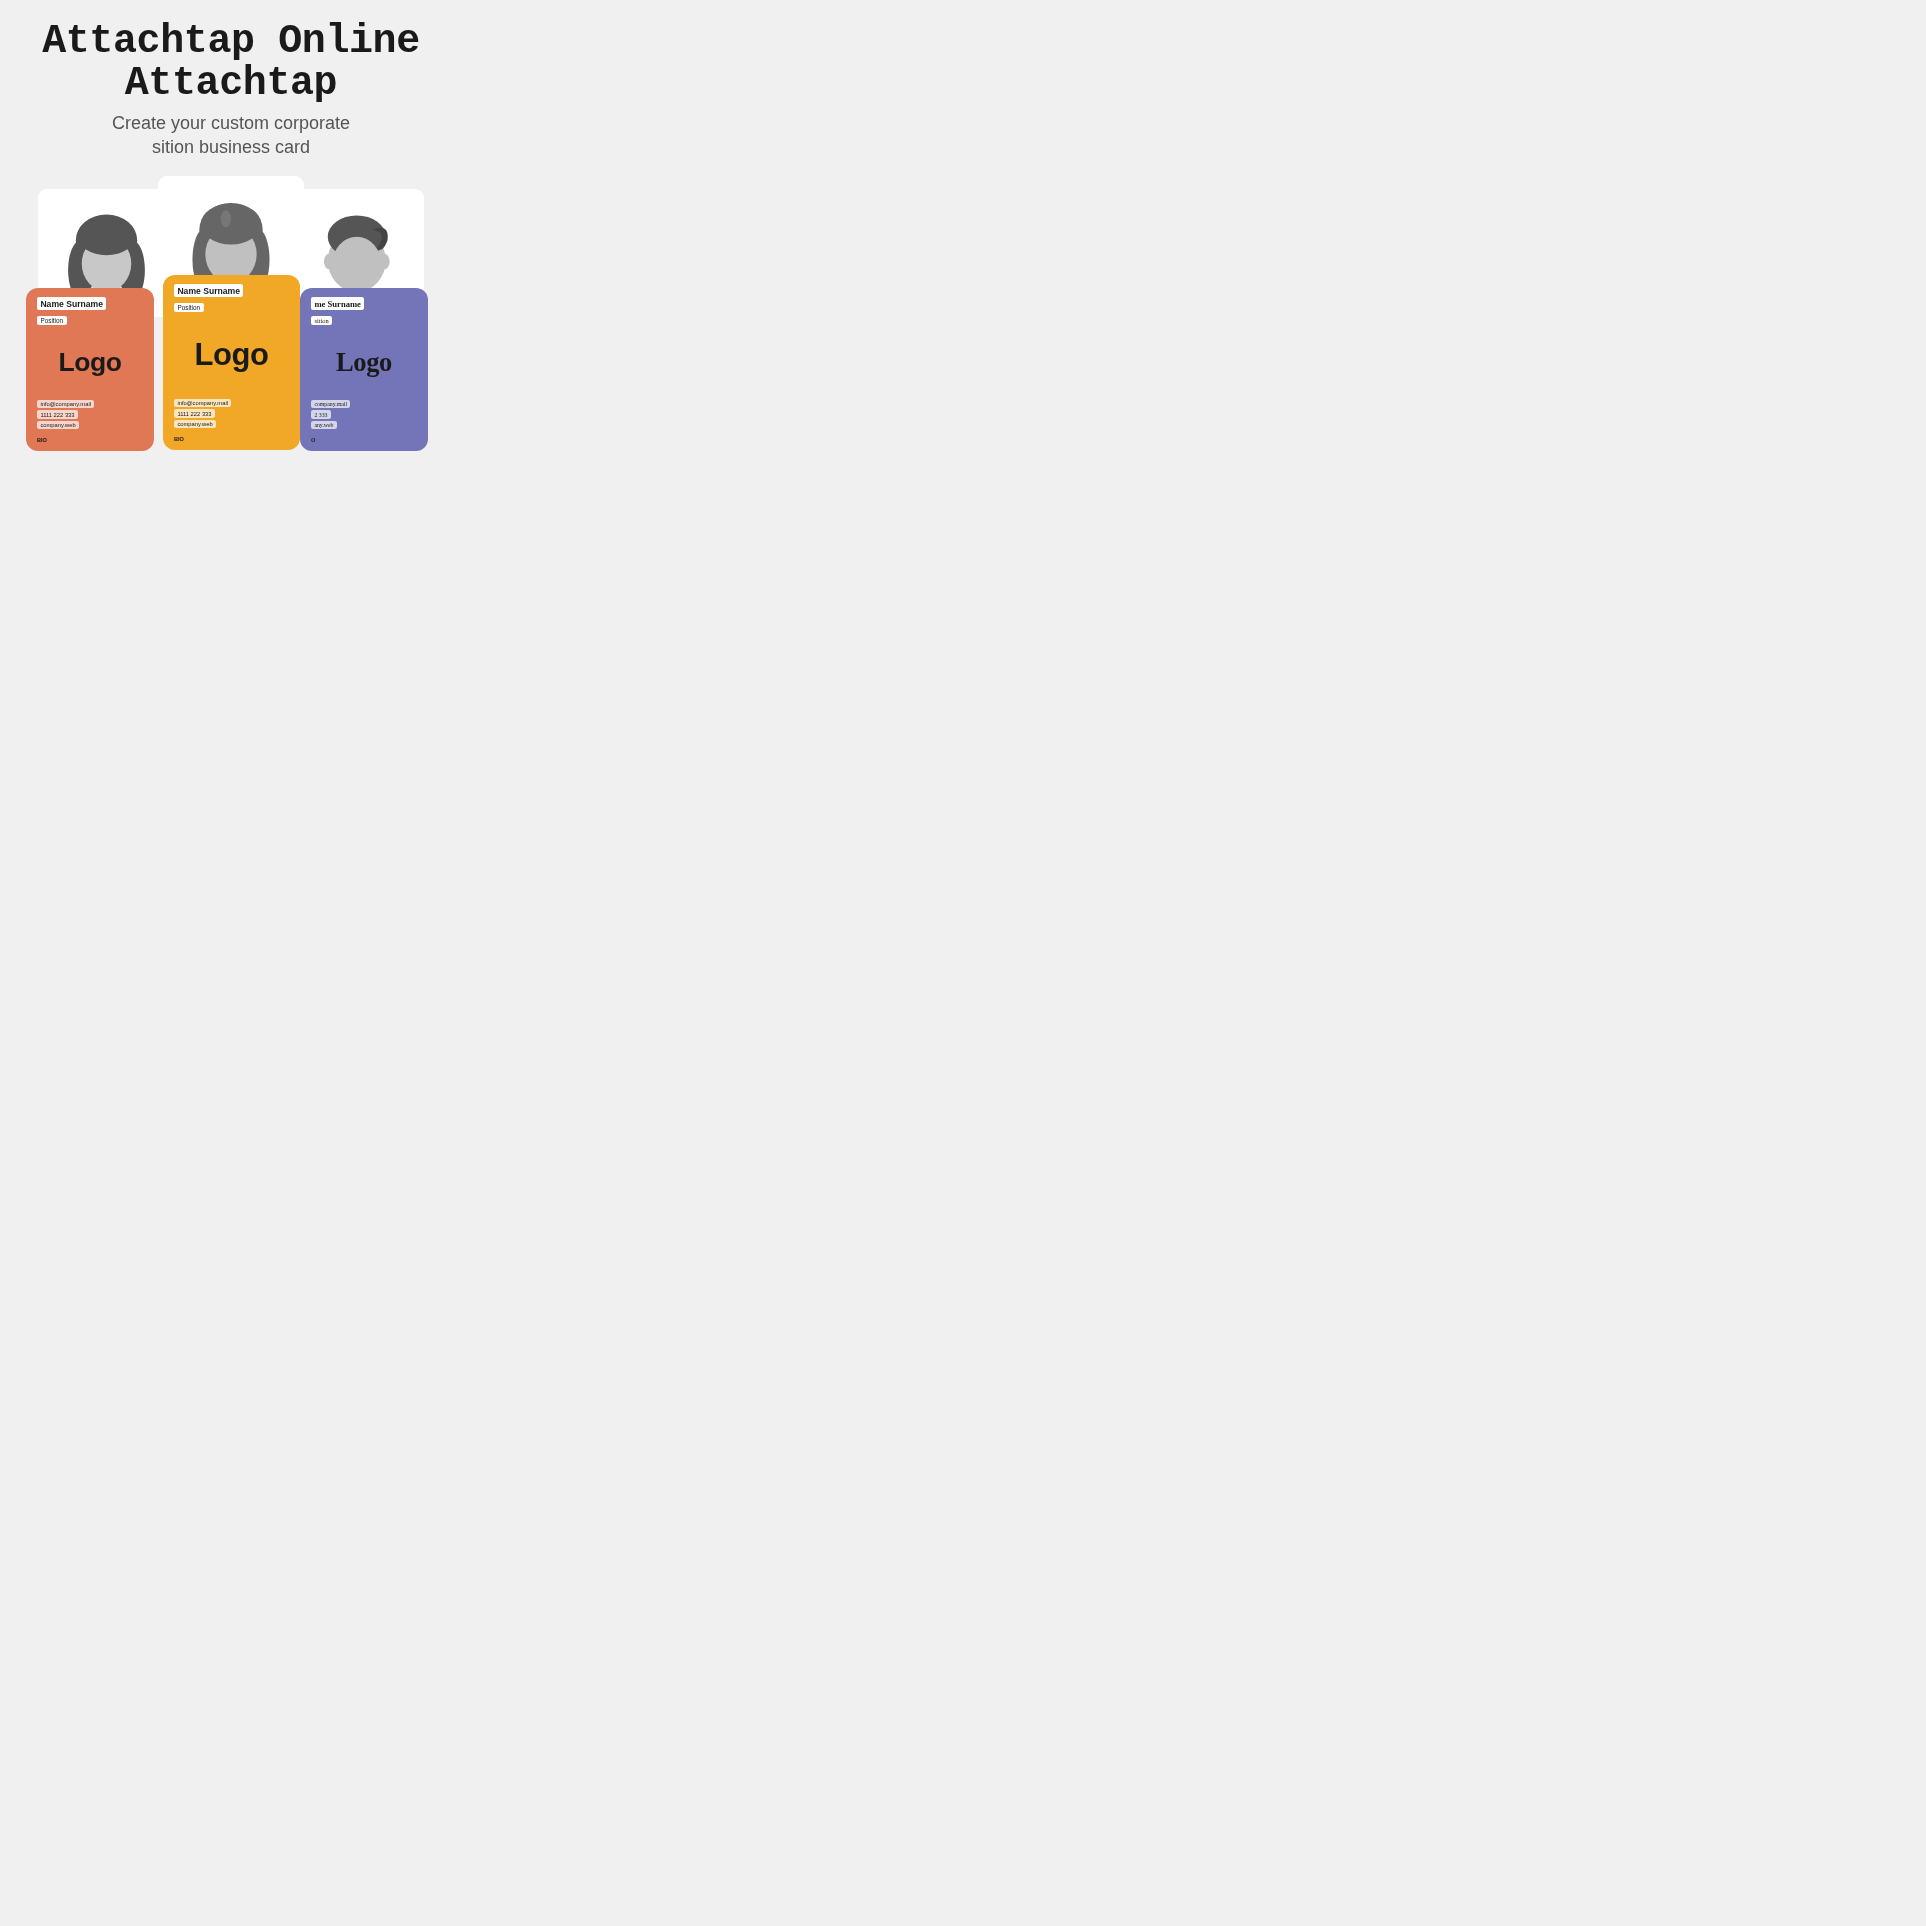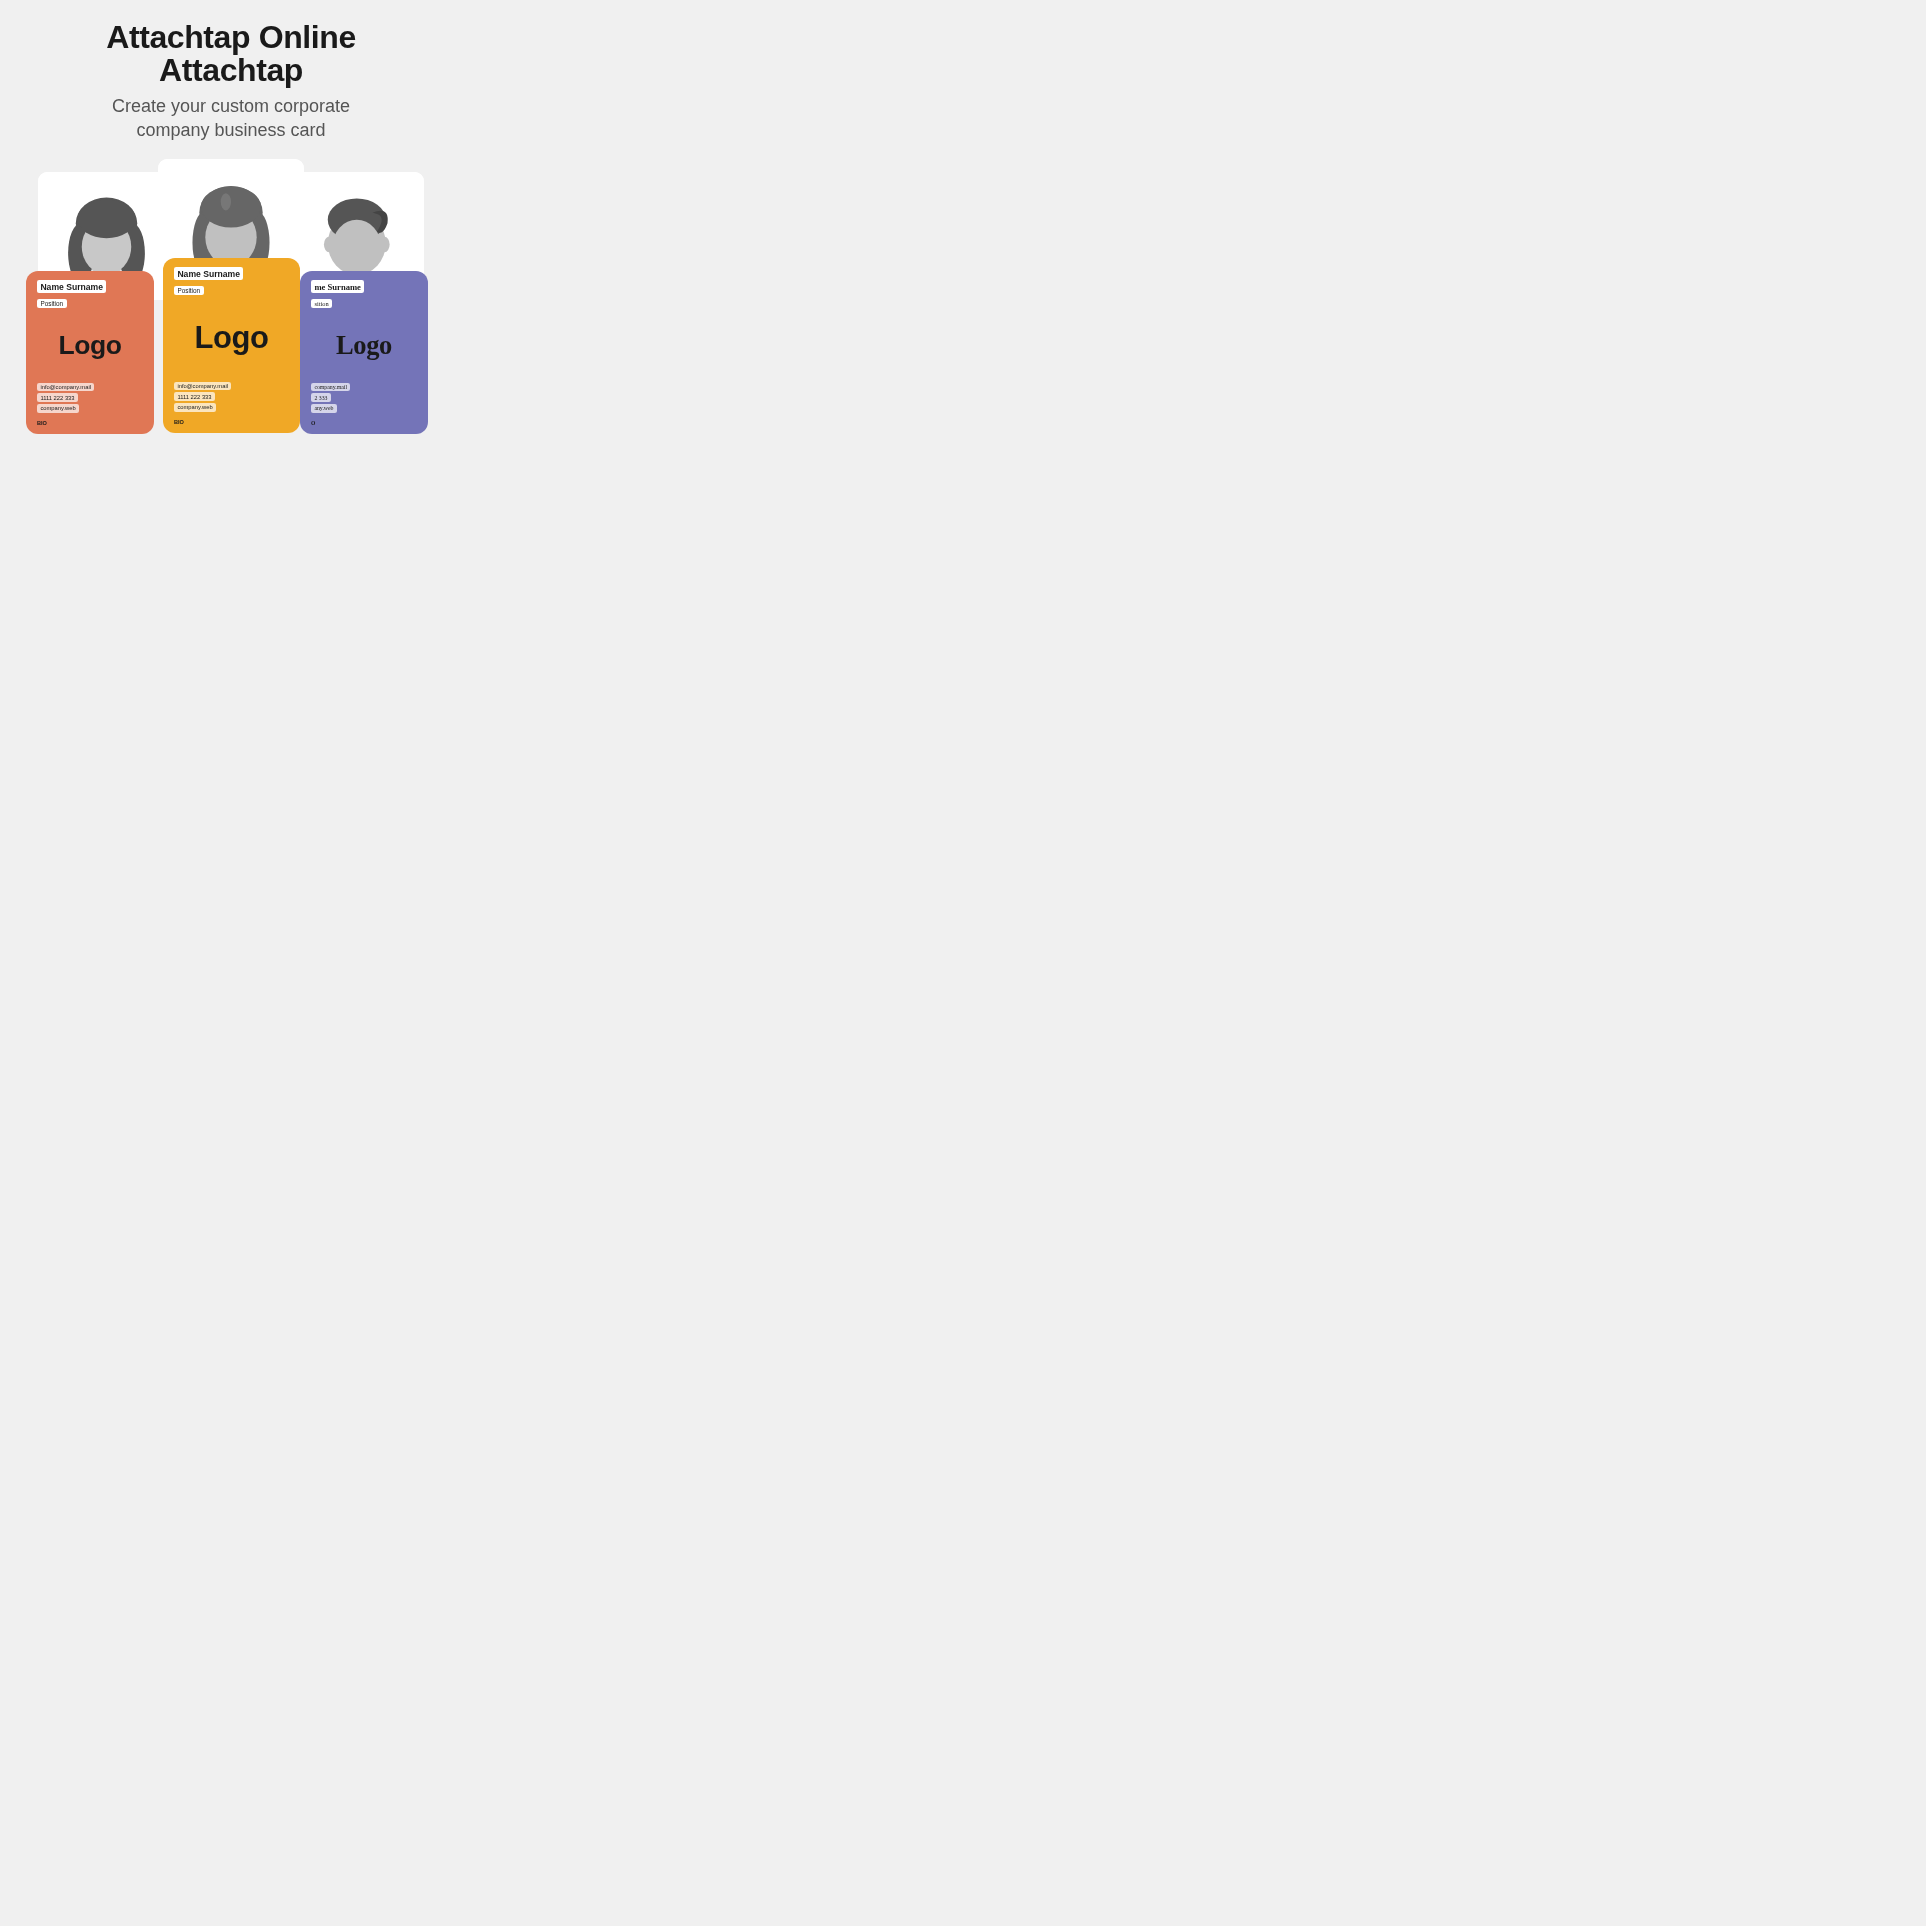--- a/index.html
+++ b/index.html
@@ -15,25 +15,26 @@
       align-items: center;
     }
 
     .header {
       text-align: center;
       padding-top: 20.5px;
       padding-bottom: 4.3px;
     }
 
     .main-title {
-      font-size: 32px;
+      font-size: 40px;
       font-weight: 900;
       color: #1a1a1a;
       line-height: 1.05;
       letter-spacing: -0.4px;
+      font-family: Liberation Mono, monospace;
     }
 
     .subtitle {
       font-size: 18px;
       font-weight: 500;
       color: #555;
       margin-top: 7.7px;
       line-height: 1.3;
     }
 
@@ -192,21 +193,21 @@
 </head>
 <body>
 
 <div class="header">
   <div class="main-title">
     <span>Attachtap Online</span><br>
     <span>Attachtap</span>
   </div>
   <div class="subtitle">
     <span>Create your custom corporate</span><br>
-    <span>company business card</span>
+    <span>sition business card</span>
   </div>
 </div>
 
 <div class="cards-section">
 
   <div class="avatar-card avatar-card-left">
     <svg class="avatar-svg" viewBox="0 0 320 300" xmlns="http://www.w3.org/2000/svg">
 
       <rect width="320" height="300" fill="white"></rect>
 

